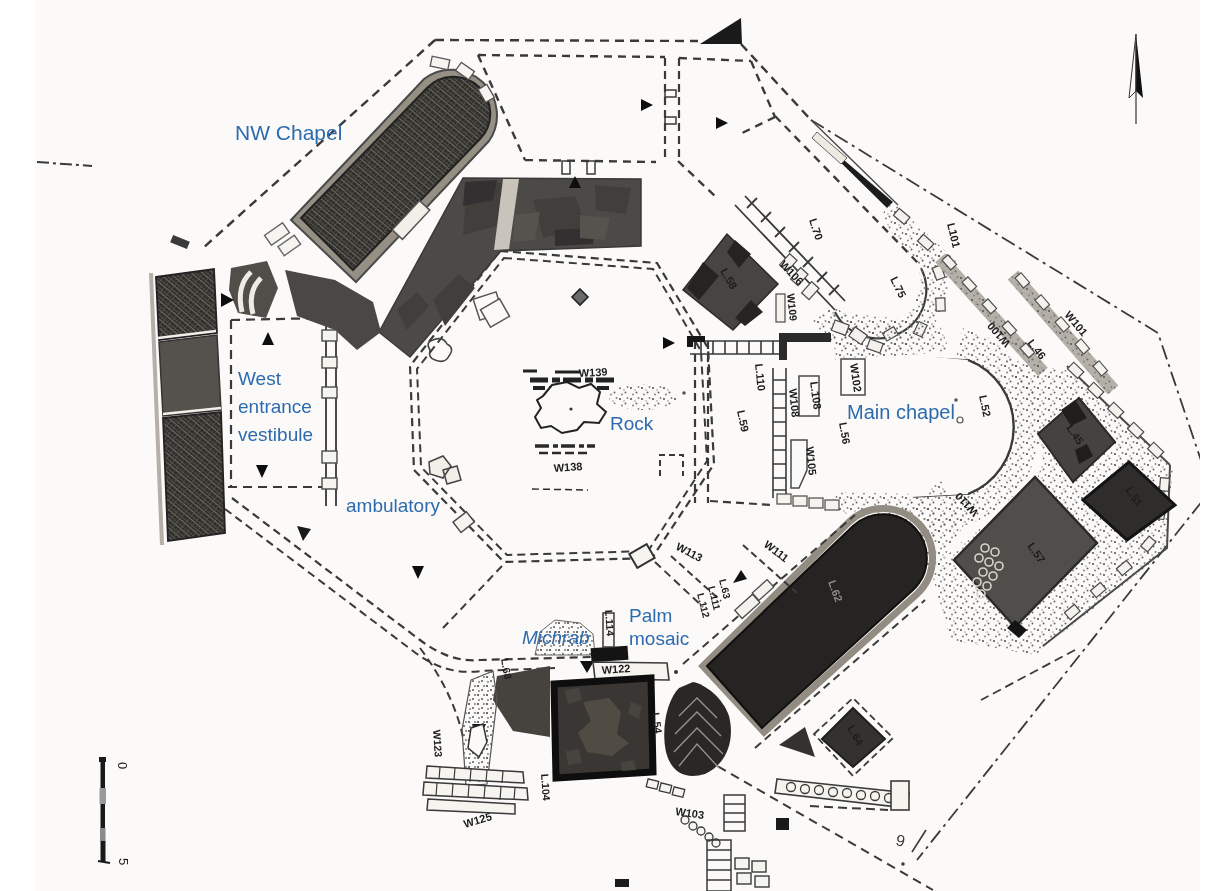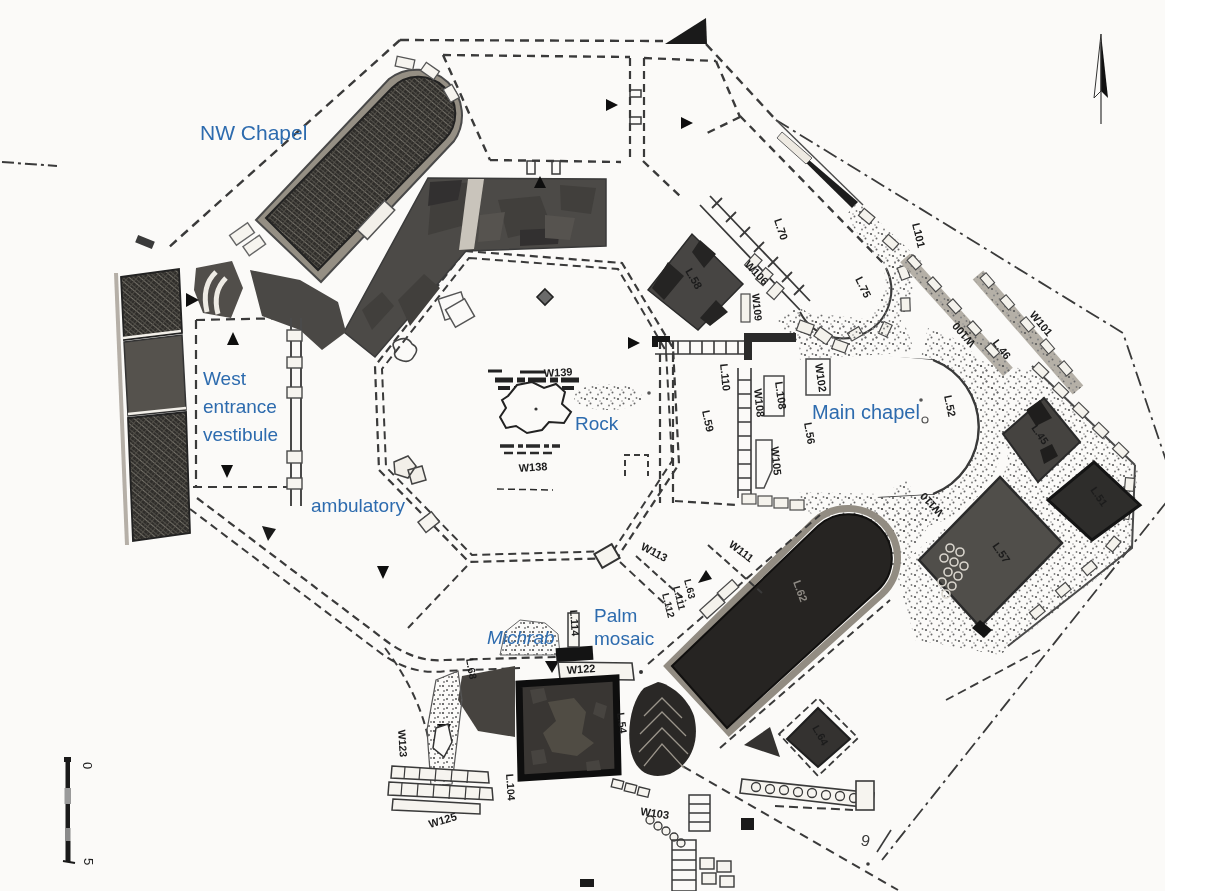--- a/index.html
+++ b/index.html
@@ -1,17 +1,17 @@
 <!DOCTYPE html>
 <html><head>
 <meta charset="utf-8">
 <style>
   html,body{margin:0;padding:0;background:#ffffff;}
   #page{position:relative;width:1165px;height:891px;background:#f9a8d4;overflow:hidden;
-        font-family:"Liberation Sans", sans-serif;}
+        font-family:"Liberation Sans", sans-serif;margin-left:35px;}
   svg{position:absolute;left:0;top:0;}
   .blue{fill:#2d6bae;font-family:"Liberation Sans", sans-serif;}
   .blk{fill:#1c1c1c;font-family:"Liberation Sans", sans-serif;font-weight:bold;}
 </style>
 </head>
 <body>
 <div id="page">
 <svg width="1227" height="891" viewBox="0 0 1227 891">
 <defs>
   <pattern id="xh" width="7" height="7" patternUnits="userSpaceOnUse" patternTransform="rotate(40)">

